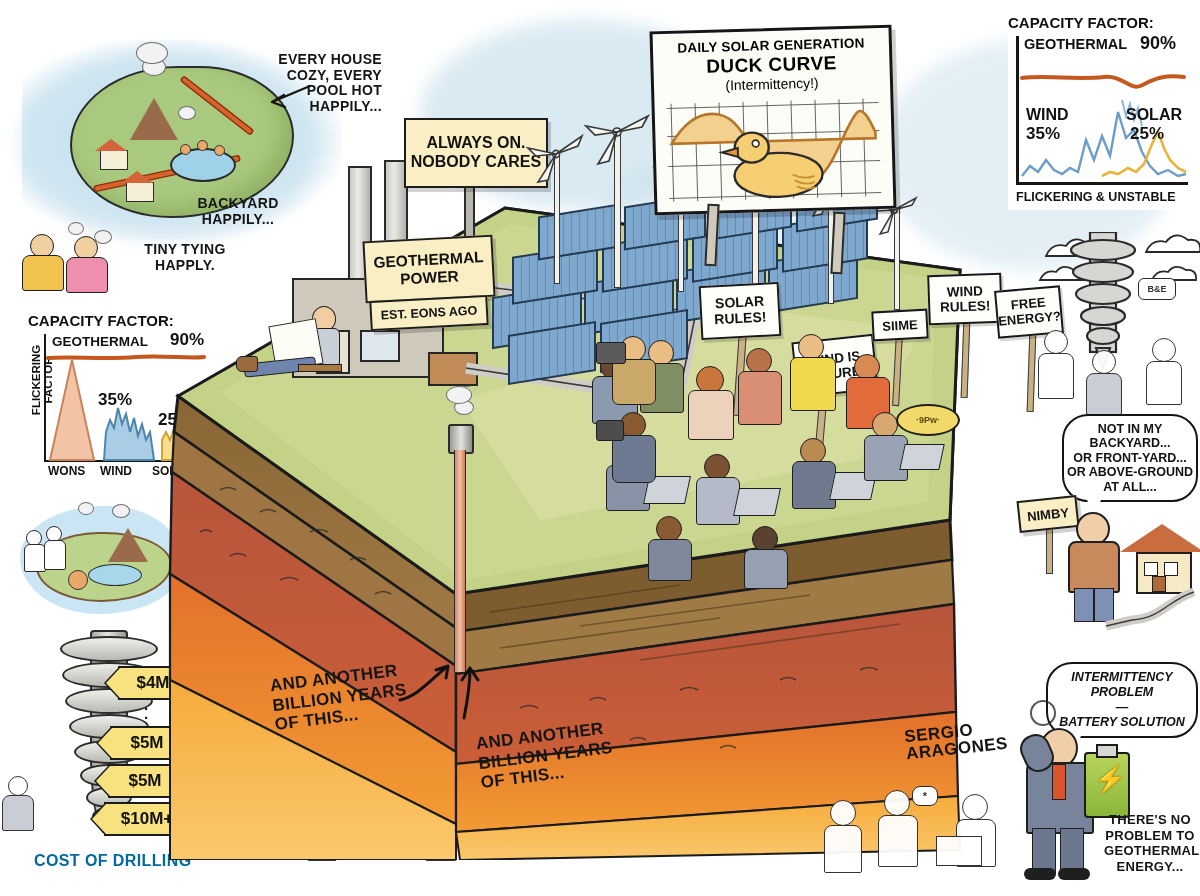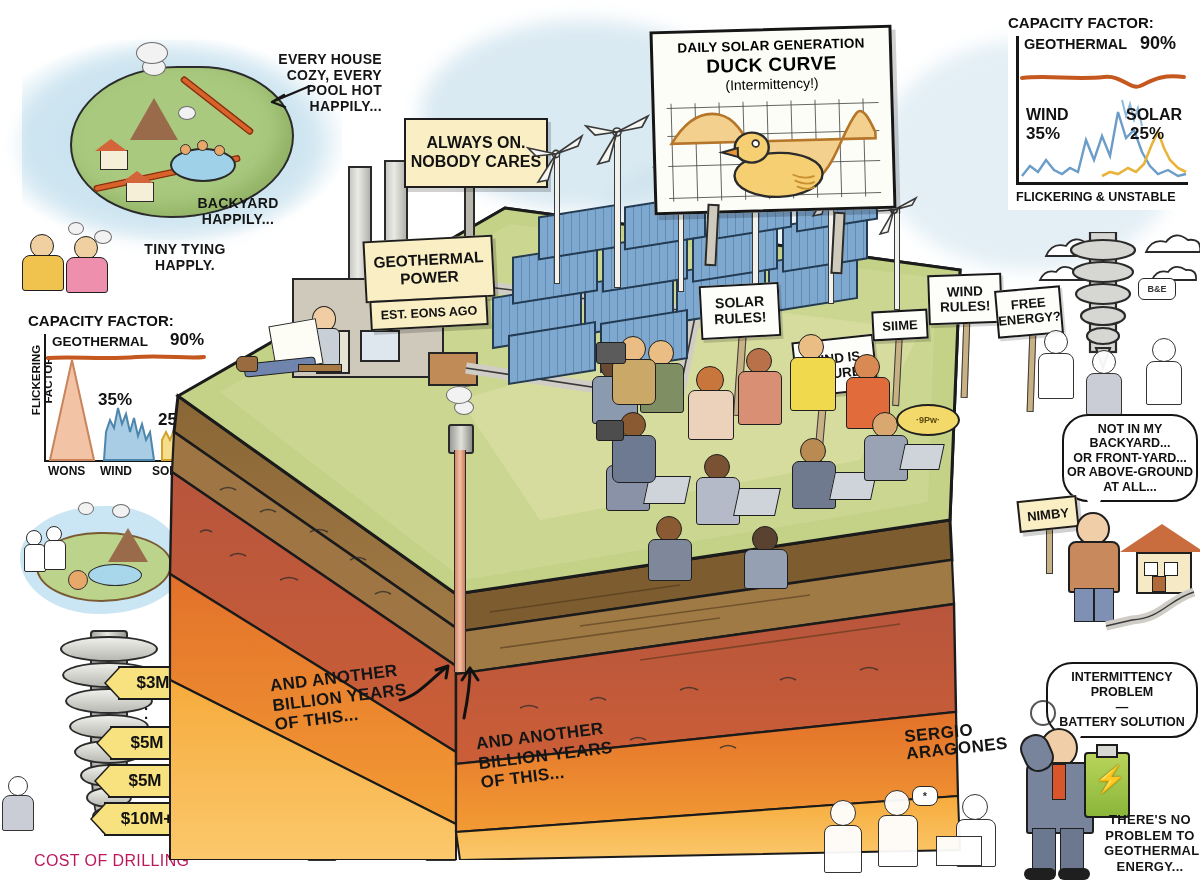--- a/index.html
+++ b/index.html
@@ -11,22 +11,22 @@
   #stage{
     position:relative;
     width:1200px;height:896px;
     overflow:hidden;
     background:#ffffff;
     user-select:none;
   }
   .abs{position:absolute;}
   .cap{
     font-family:"Liberation Sans", sans-serif;
-    font-weight:400;
-    color:#be185d;
+    font-weight:700;
+    color:#0369a1;
     letter-spacing:.4px;
     line-height:1.08;
   }
   
   #title{
     left:18px;top:8px;
     font-size:22px;font-weight:700;letter-spacing:.6px;
     color:#141414;
     white-space:nowrap;
   }
@@ -266,21 +266,21 @@
     <div class="flute abs" style="left:8px;top:6px;width:94px;height:22px;"></div>
     <div class="flute abs" style="left:10px;top:32px;width:90px;height:22px;"></div>
     <div class="flute abs" style="left:13px;top:58px;width:84px;height:22px;"></div>
     <div class="flute abs" style="left:17px;top:84px;width:76px;height:21px;"></div>
     <div class="flute abs" style="left:22px;top:110px;width:66px;height:20px;"></div>
     <div class="flute abs" style="left:28px;top:134px;width:54px;height:19px;"></div>
     <div class="flute abs" style="left:34px;top:157px;width:42px;height:17px;"></div>
     <div class="flute abs" style="left:40px;top:177px;width:30px;height:15px;"></div>
   </div>
 
-  <div class="costtag" style="left:118px;top:666px;width:66px;height:30px;font-size:17px;">$3M</div>
+  <div class="costtag" style="left:118px;top:666px;width:66px;height:30px;font-size:17px;">$4M</div>
   <div class="abs" style="left:144px;top:704px;font-size:15px;font-weight:700;line-height:.62;color:#111;white-space:pre-line;">·
 ·
 ·</div>
   <div class="costtag" style="left:110px;top:726px;width:70px;height:30px;font-size:17px;">$5M</div>
   <div class="costtag" style="left:108px;top:764px;width:70px;height:30px;font-size:17px;">$5M</div>
   <div class="costtag" style="left:104px;top:802px;width:82px;height:30px;font-size:17px;">$10M+</div>
   <div class="abs cap" style="left:34px;top:852px;font-size:16px;">COST OF DRILLING</div>
 
   <div class="sketch" style="left:0px;top:776px;width:46px;height:80px;">
     <div class="sk-head" style="left:8px;top:0;width:18px;height:18px;"></div>
@@ -714,21 +714,21 @@
     <div class="house-roof abs" style="left:-8px;top:-4px;border-left-width:42px;border-right-width:42px;border-bottom-width:28px;"></div>
     <div class="win abs" style="left:16px;top:34px;width:12px;height:12px;"></div>
     <div class="win abs" style="left:36px;top:34px;width:12px;height:12px;"></div>
     <div class="abs" style="left:24px;top:48px;width:12px;height:14px;background:#b06a3a;border:1.6px solid #1f1f1f;"></div>
   </div>
   <svg class="abs" style="left:1102px;top:586px;width:98px;height:48px;">
     <path d="M92 6 C66 14, 60 32, 30 34 L4 40" stroke="#cfcdc6" stroke-width="9" fill="none"></path>
     <path d="M92 6 C66 14, 60 32, 30 34 L4 40" stroke="#3a3a3a" stroke-width="1.4" fill="none"></path>
   </svg>
 
-  <div class="bubble abs" style="left:1046px;top:662px;width:148px;height:72px;font-size:12.5px;white-space:pre-line;line-height:1.2;">INTERMITTENCY
+  <div class="bubble abs" style="left:1046px;top:662px;width:148px;height:72px;font-size:12.5px;white-space:pre-line;line-height:1.2;font-style:italic;">INTERMITTENCY
 PROBLEM
 —
 BATTERY SOLUTION</div>
   <div class="abs" style="left:1064px;top:730px;width:0;height:0;border-left:10px solid transparent;border-right:10px solid transparent;border-top:20px solid #fff;"></div>
 
   <div class="abs" style="left:1014px;top:716px;width:110px;height:170px;">
     <div class="abs" style="left:26px;top:12px;width:34px;height:36px;border-radius:50%;background:#f0cfa8;border:2px solid #1f1f1f;"></div>
     <div class="abs" style="left:12px;top:46px;width:64px;height:68px;background:#77849c;border:2px solid #1f1f1f;border-radius:8px 8px 3px 3px;"></div>
     <div class="abs" style="left:38px;top:48px;width:12px;height:34px;background:#d9562c;border:1.6px solid #1f1f1f;"></div>
     <div class="abs" style="left:8px;top:18px;width:26px;height:34px;background:#77849c;border:2px solid #1f1f1f;border-radius:14px;transform:rotate(-24deg);"></div>

